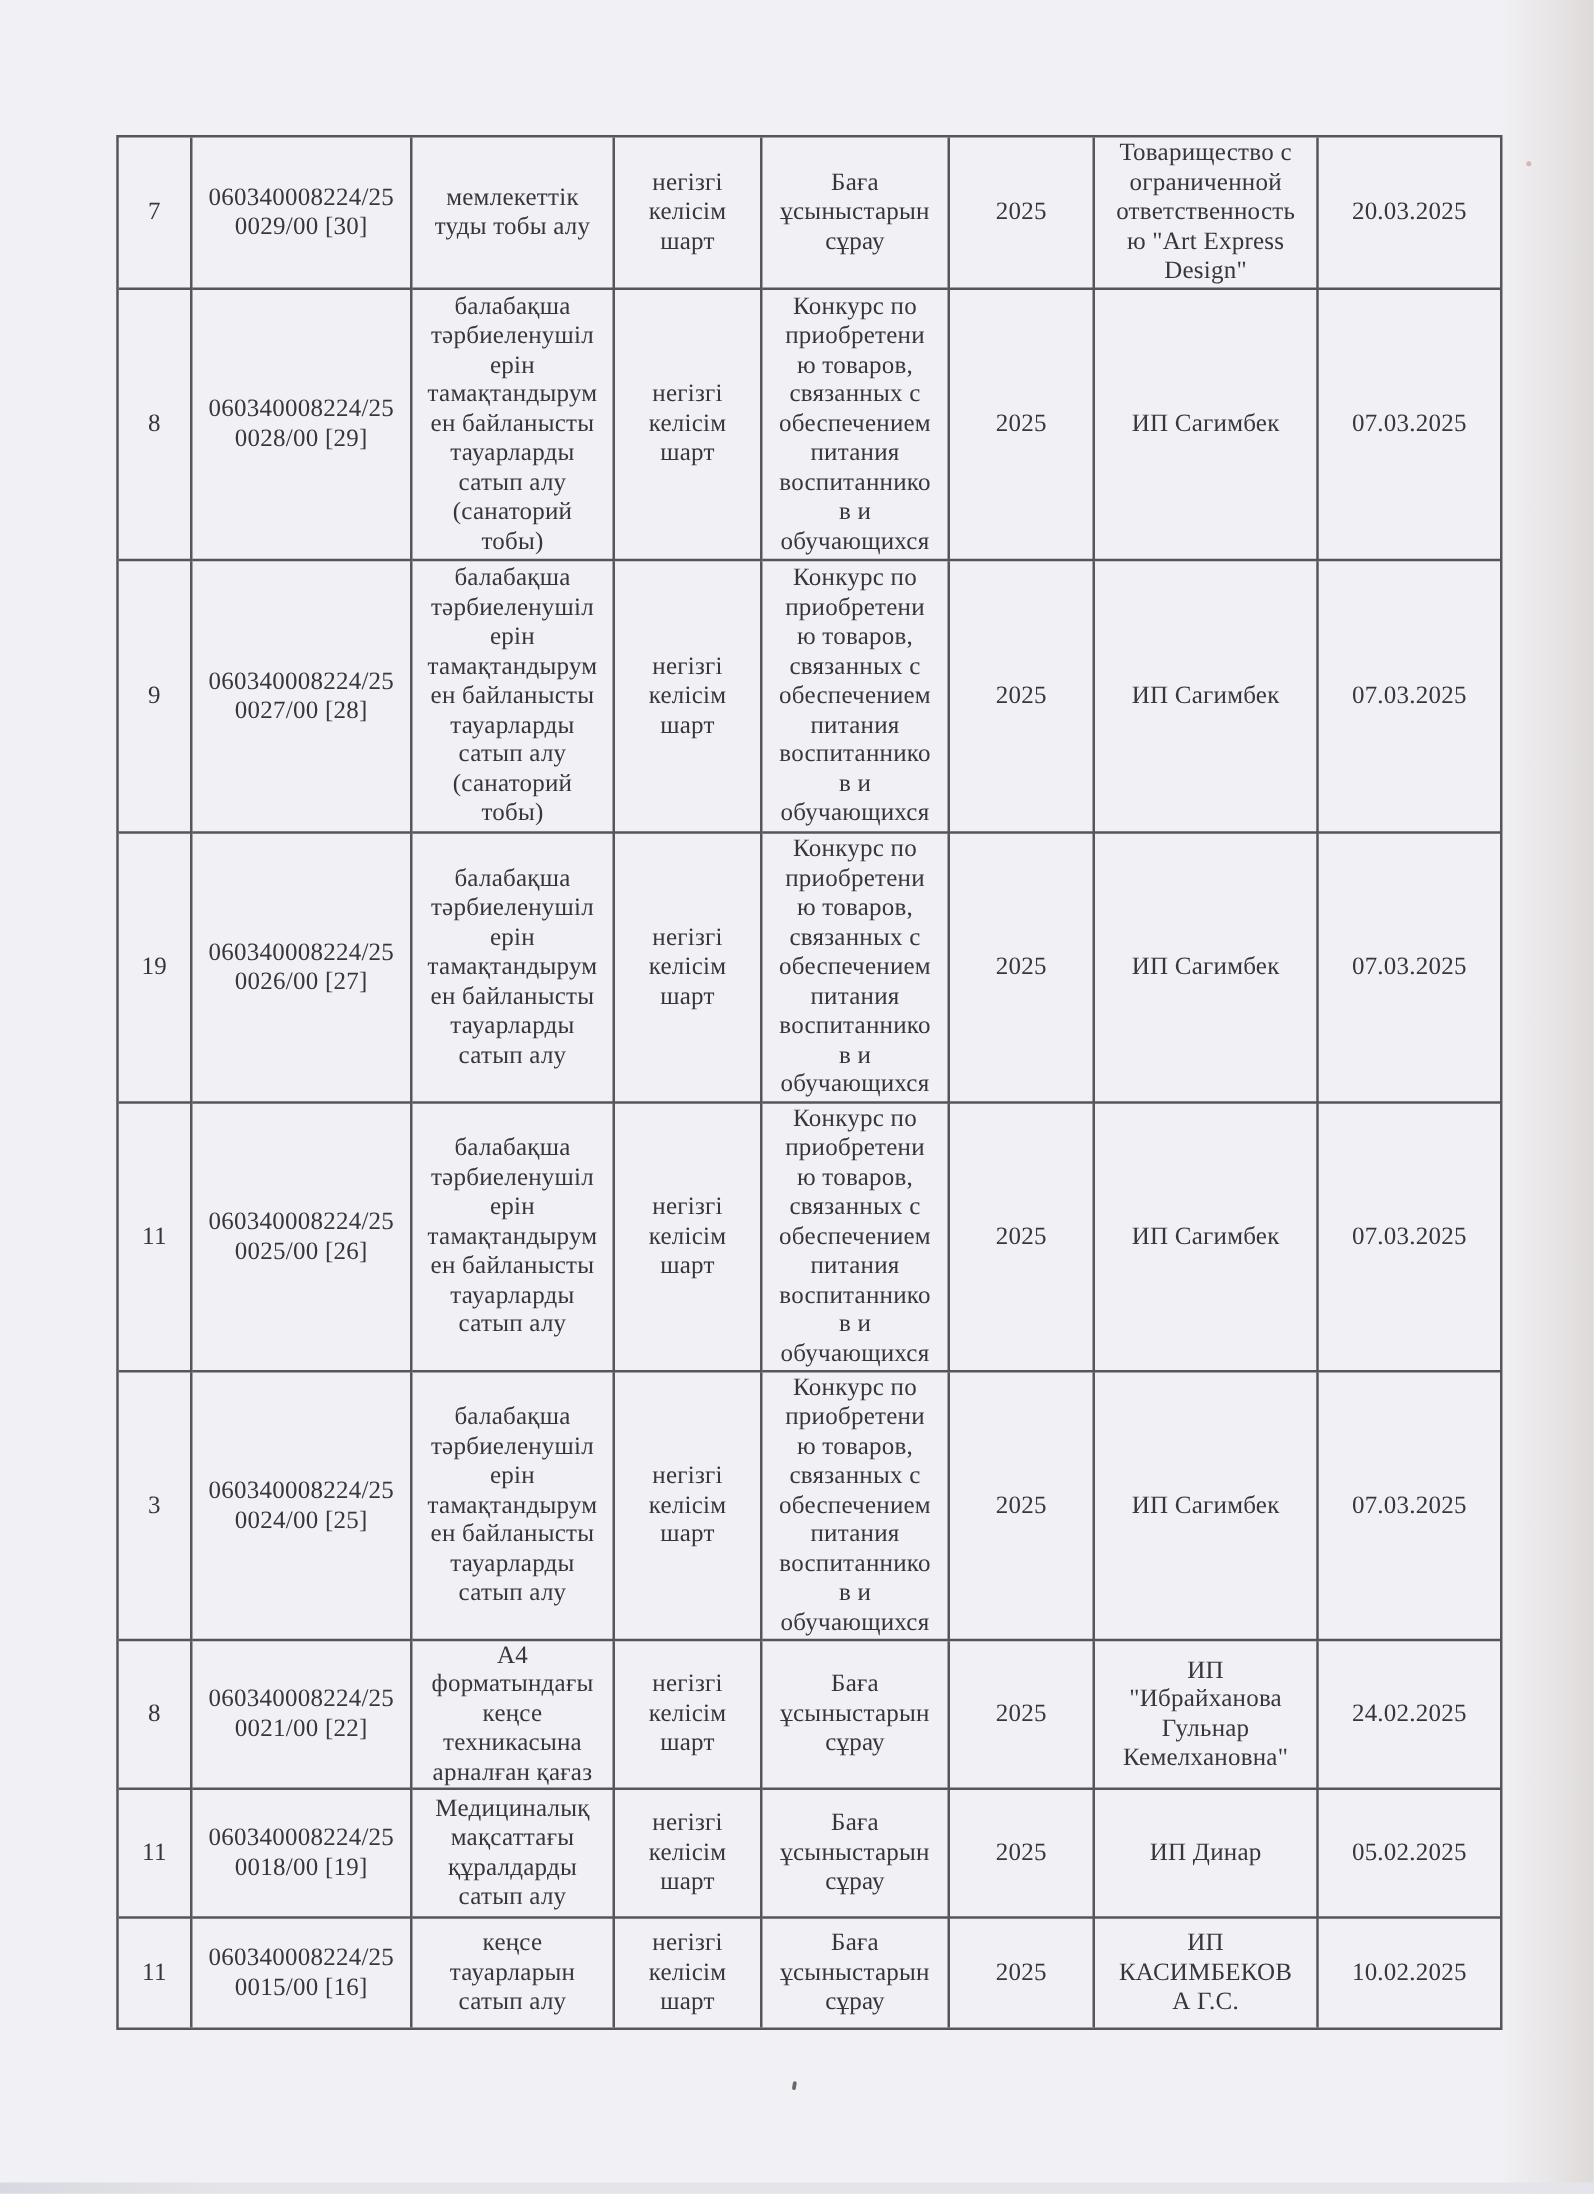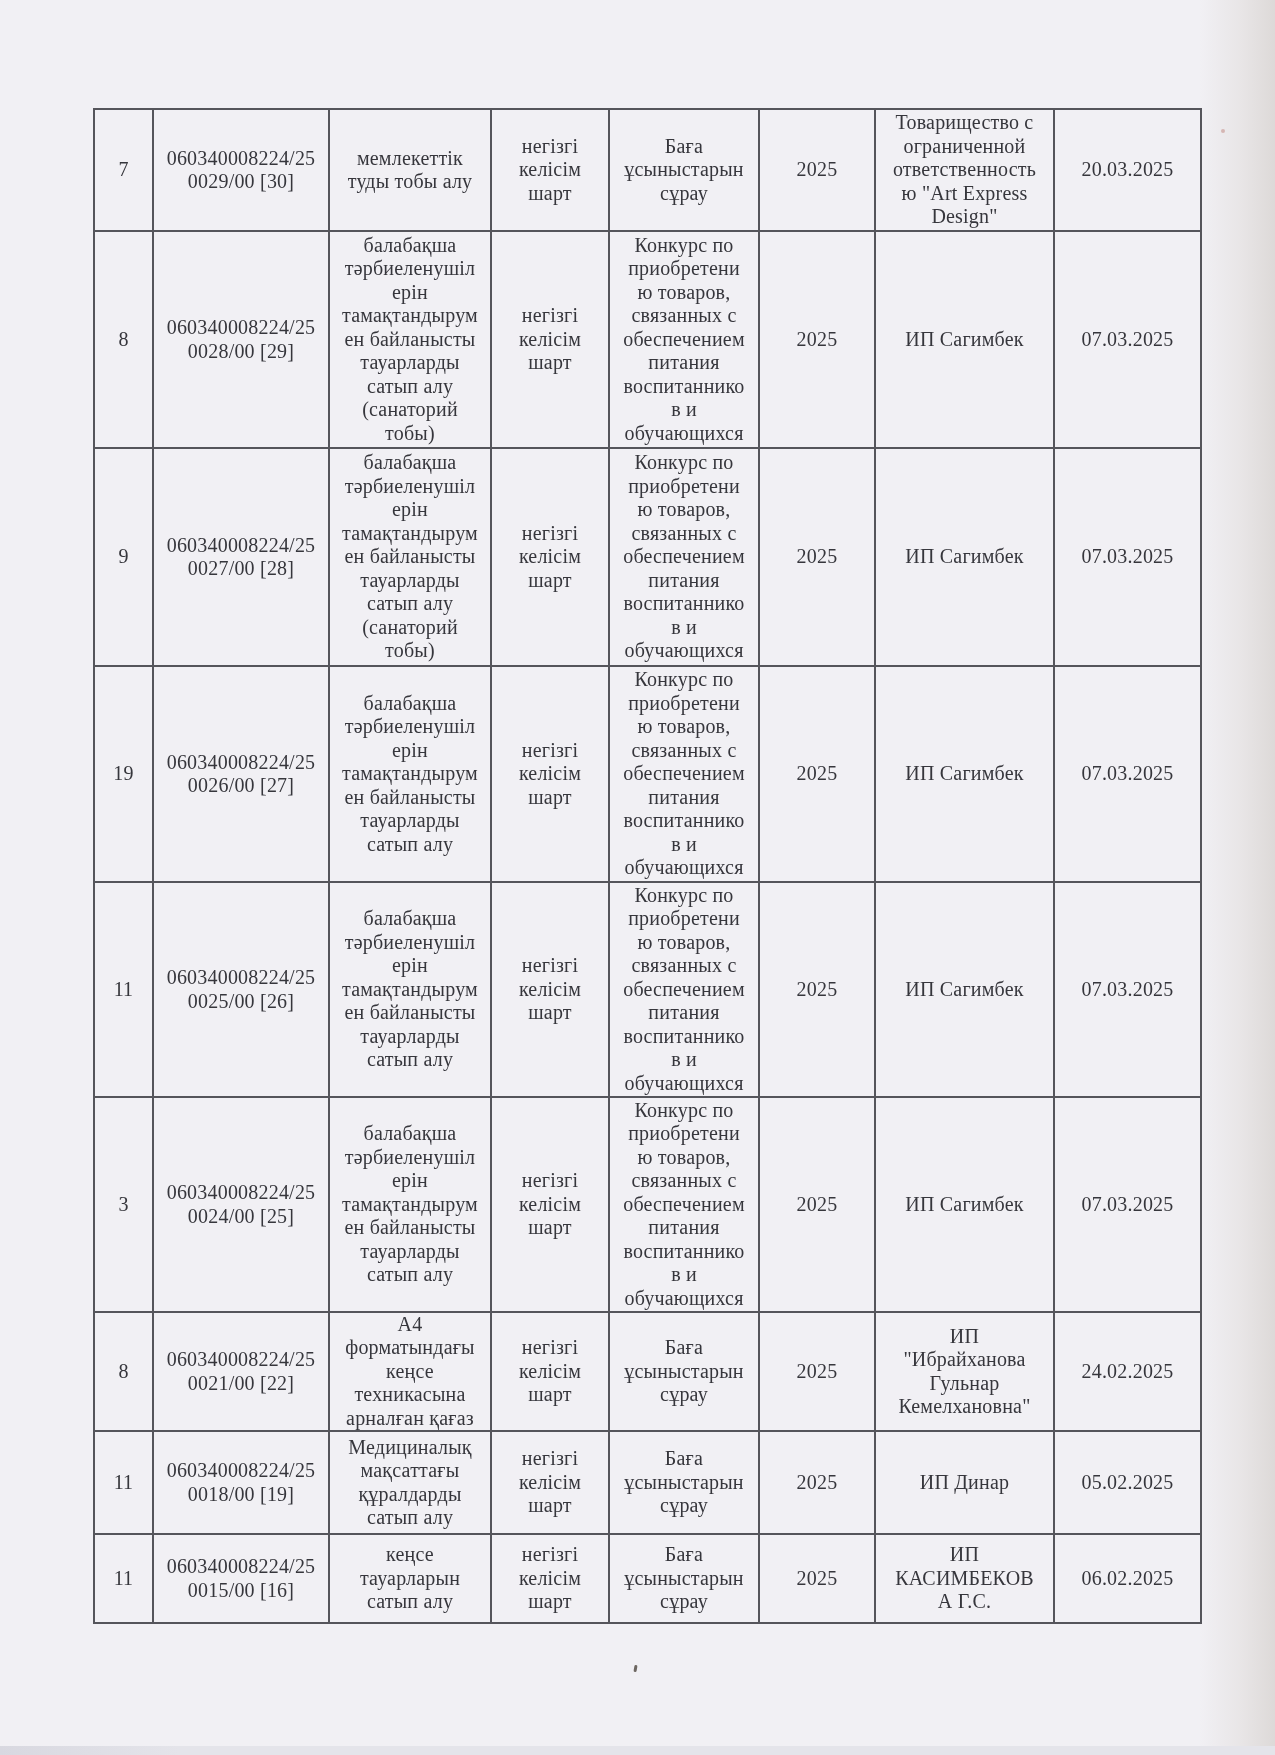--- a/index.html
+++ b/index.html
@@ -287,21 +287,21 @@
       <div class="td">негізгі
 келісім
 шарт</div>
       <div class="td">Баға
 ұсыныстарын
 сұрау</div>
       <div class="td">2025</div>
       <div class="td">ИП
 КАСИМБЕКОВ
 А Г.С.</div>
-      <div class="td">06.02.2025</div>
+      <div class="td">10.02.2025</div>
     </div>
 
   </div>
 
   <div class="right-shade"></div>
   <div class="bottom-strip"></div>
   <div class="speck"></div>
   <div class="speck2"></div>
 
 </div>

